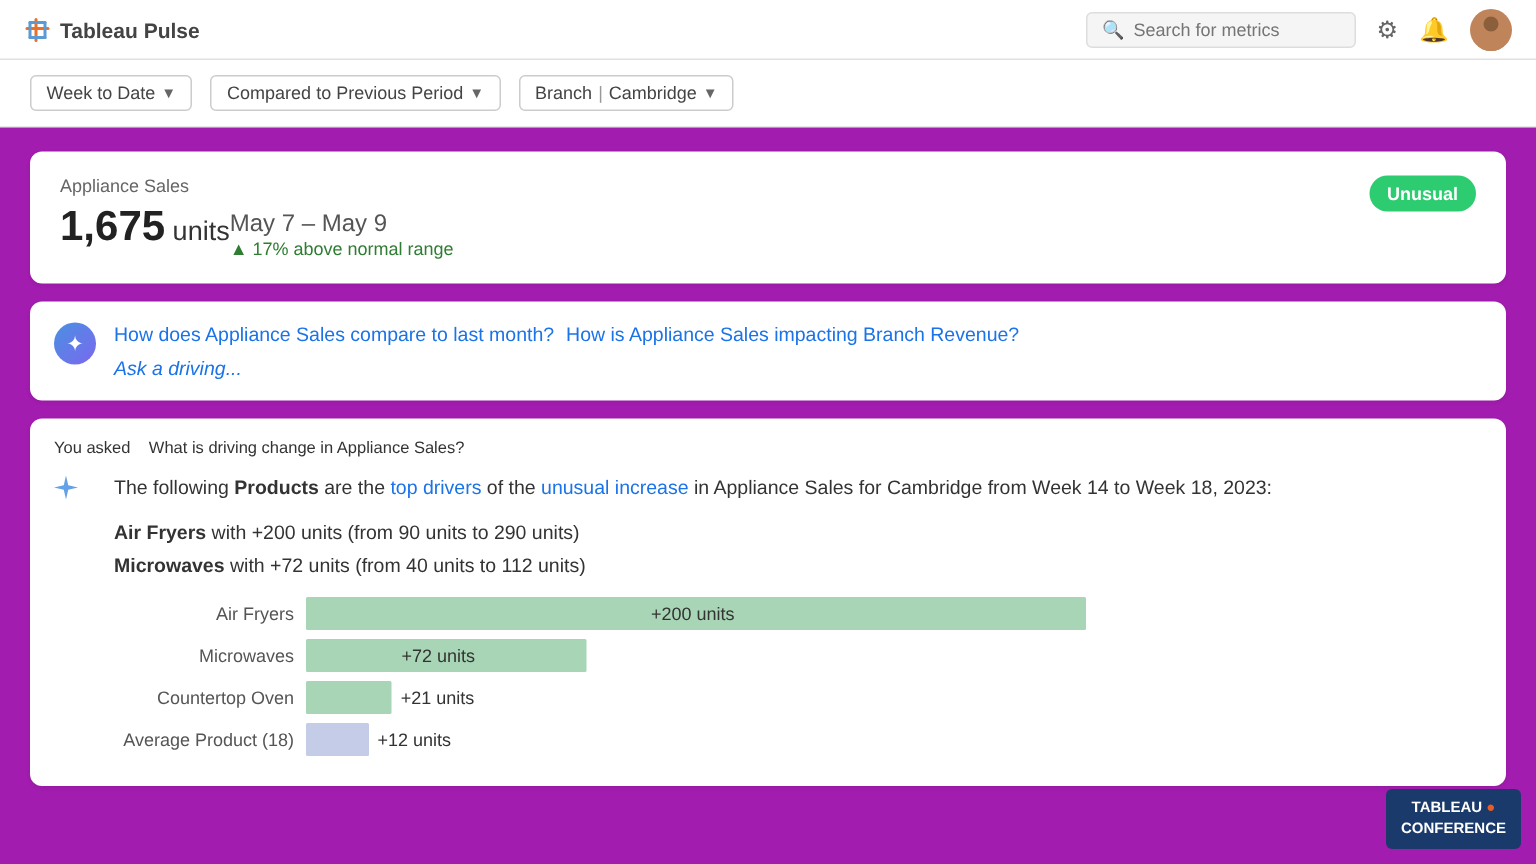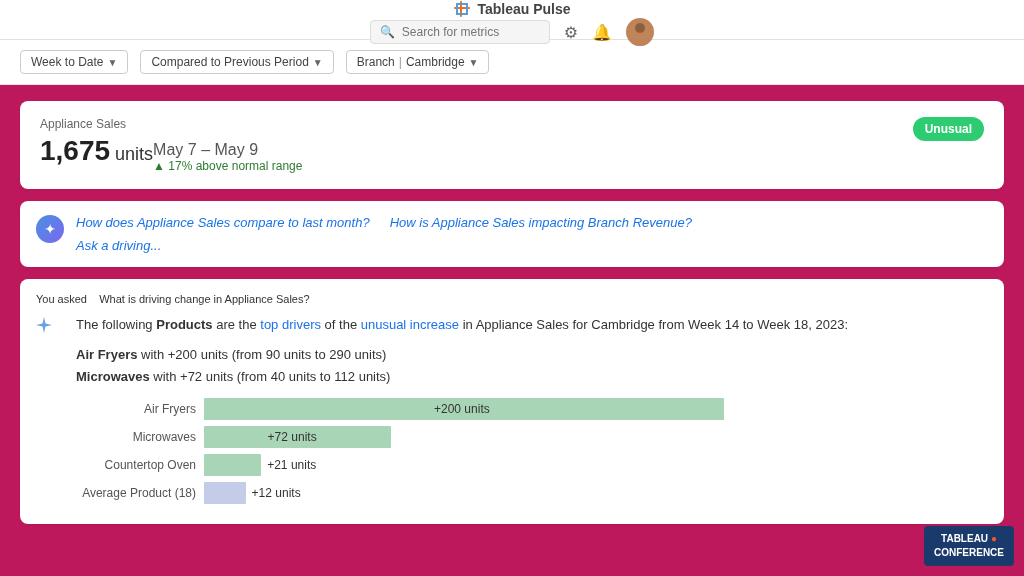--- a/index.html
+++ b/index.html
@@ -15,21 +15,20 @@
 
     
     .header {
       background: #fff;
       border-bottom: 1px solid #e0e0e0;
       display: flex;
       align-items: center;
       justify-content: space-between;
       padding: 0 16px;
       height: 40px;
-      flex-direction: column;
     }
     .header-left {
       display: flex;
       align-items: center;
       gap: 8px;
     }
     .tableau-logo {
       display: flex;
       align-items: center;
       gap: 6px;
@@ -99,21 +98,21 @@
       font-size: 10px;
       color: #666;
     }
     .filter-separator {
       color: #999;
       font-size: 12px;
     }
 
     
     .main-content {
-      background: #be185d;
+      background: #a21caf;
       padding: 16px 20px;
       height: calc(576px - 40px - 45px);
       overflow-y: auto;
     }
 
     
     .metric-card {
       background: #fff;
       border-radius: 8px;
       padding: 16px 20px;
@@ -190,24 +189,23 @@
       justify-content: center;
       color: #fff;
       font-size: 14px;
       flex-shrink: 0;
     }
     .questions-content {
       flex: 1;
     }
     .question-links {
       display: flex;
-      gap: 20px;
+      gap: 8px;
       margin-bottom: 8px;
       flex-wrap: wrap;
-      font-style: italic;
     }
     .question-link {
       color: #1a73e8;
       font-size: 13px;
       cursor: pointer;
       text-decoration: none;
     }
     .ask-question {
       color: #1a73e8;
       font-size: 13px;

